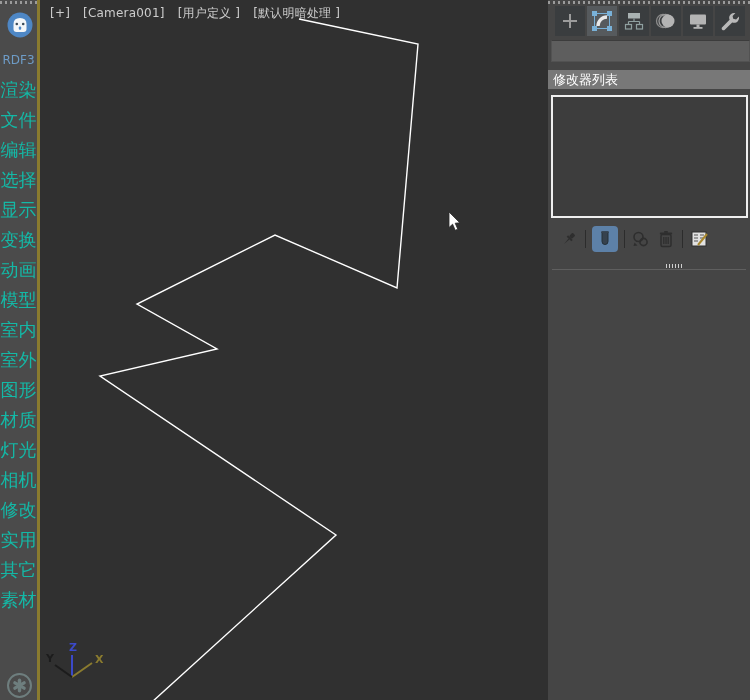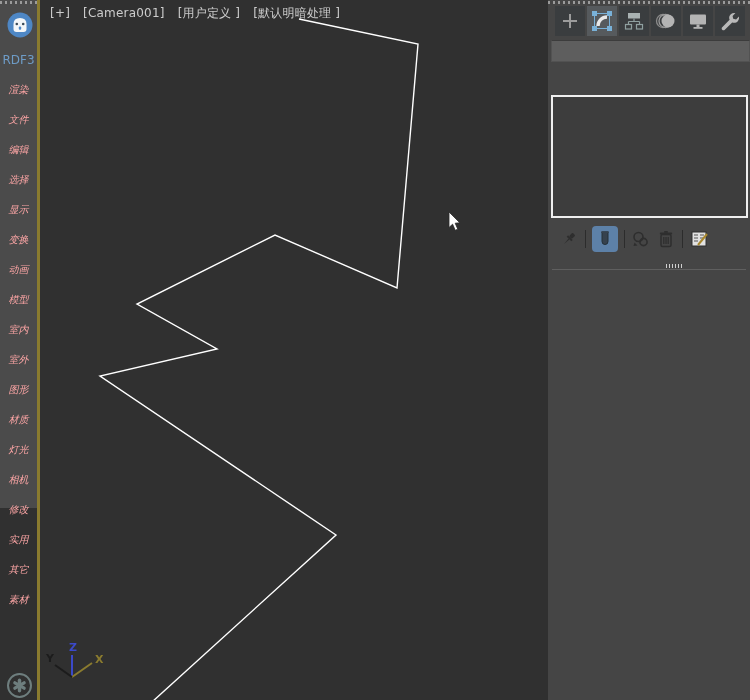--- a/index.html
+++ b/index.html
@@ -1,25 +1,25 @@
 <!DOCTYPE html>
 <html><head>
 <meta charset="utf-8">
 <style>
   html,body{margin:0;padding:0;background:#222;}
   *{box-sizing:border-box;font-family:"DejaVu Sans","Liberation Sans",sans-serif;}
   .app{position:relative;width:750px;height:700px;overflow:hidden;background:#303030;}
 
   
-  .sidebar{position:absolute;left:0;top:0;width:37px;height:508px;background:#4b4b4b;}
+  .sidebar{position:absolute;left:0;top:0;width:37px;height:700px;background:#4b4b4b;}
   .grip{height:3px;background-image:repeating-linear-gradient(90deg,#9b9b9b 0 2px,transparent 2px 5px);margin-top:1px;}
   .logo{position:absolute;left:7px;top:12px;width:26px;height:26px;}
   .logo-label{position:absolute;left:0;top:53px;width:37px;text-align:center;font-size:12px;color:#6e9cc7;}
   .nav{position:absolute;left:0;top:75px;width:37px;}
-  .nav-item{height:30px;line-height:30px;text-align:center;font-size:10px;color:#fca5a5;cursor:default;white-space:nowrap;font-style:italic;}
+  .nav-item{height:30px;line-height:30px;text-align:center;font-size:18px;color:#14b8a6;cursor:default;white-space:nowrap;}
   .settings{position:absolute;left:6px;top:672px;width:27px;height:27px;}
 
   
   .vborder{position:absolute;top:0;width:3px;height:700px;background:#8a7b2f;}
   .vborder.l{left:37px;} .vborder.r{left:545px;}
 
   
   .viewport{position:absolute;left:40px;top:0;width:525px;height:700px;background:#303030;overflow:hidden;}
   .vp-header{position:absolute;left:10px;top:5px;font-size:12px;color:#cdcdcd;letter-spacing:.2px;}
   .vp-header span{margin-right:9px;cursor:default;}
@@ -173,20 +173,23 @@
       </div>
       <div class="tab">
         <svg width="22" height="22" viewBox="0 0 22 22">
           <path d="M3.2 17.2 l7.4-7.4 c-0.9-1.9-0.4-4.2 1.2-5.6 c1.3-1.1 3-1.5 4.6-1.1 l-2.8 2.8 l0.6 2.9 l2.9 0.6 l2.8-2.8 c0.4 1.6 0 3.3-1.1 4.6 c-1.4 1.6-3.7 2.1-5.6 1.2 l-7.4 7.4 c-0.7 0.7-1.9 0.7-2.6 0 c-0.7-0.7-0.7-1.9 0-2.6 z" fill="#b9b9b9"></path>
         </svg>
       </div>
     </div>
 
     <input class="name-field" value="" style="">
 
+    <div class="modlist">
+      <span>修改器列表</span>
+    </div>
 
     <div class="stackbox"></div>
 
     <div class="stackrow">
       <div class="sbtn" style="left:10px">
         <svg width="18" height="18" viewBox="0 0 18 18">
           <g transform="rotate(45 9 9)">
             <rect x="7" y="2" width="4" height="5" rx="1" fill="#2e2e2e"></rect>
             <rect x="5.7" y="7" width="6.6" height="2" fill="#2e2e2e"></rect>
             <path d="M8.4 9 h1.2 l-0.6 7 z" fill="#2e2e2e"></path>

